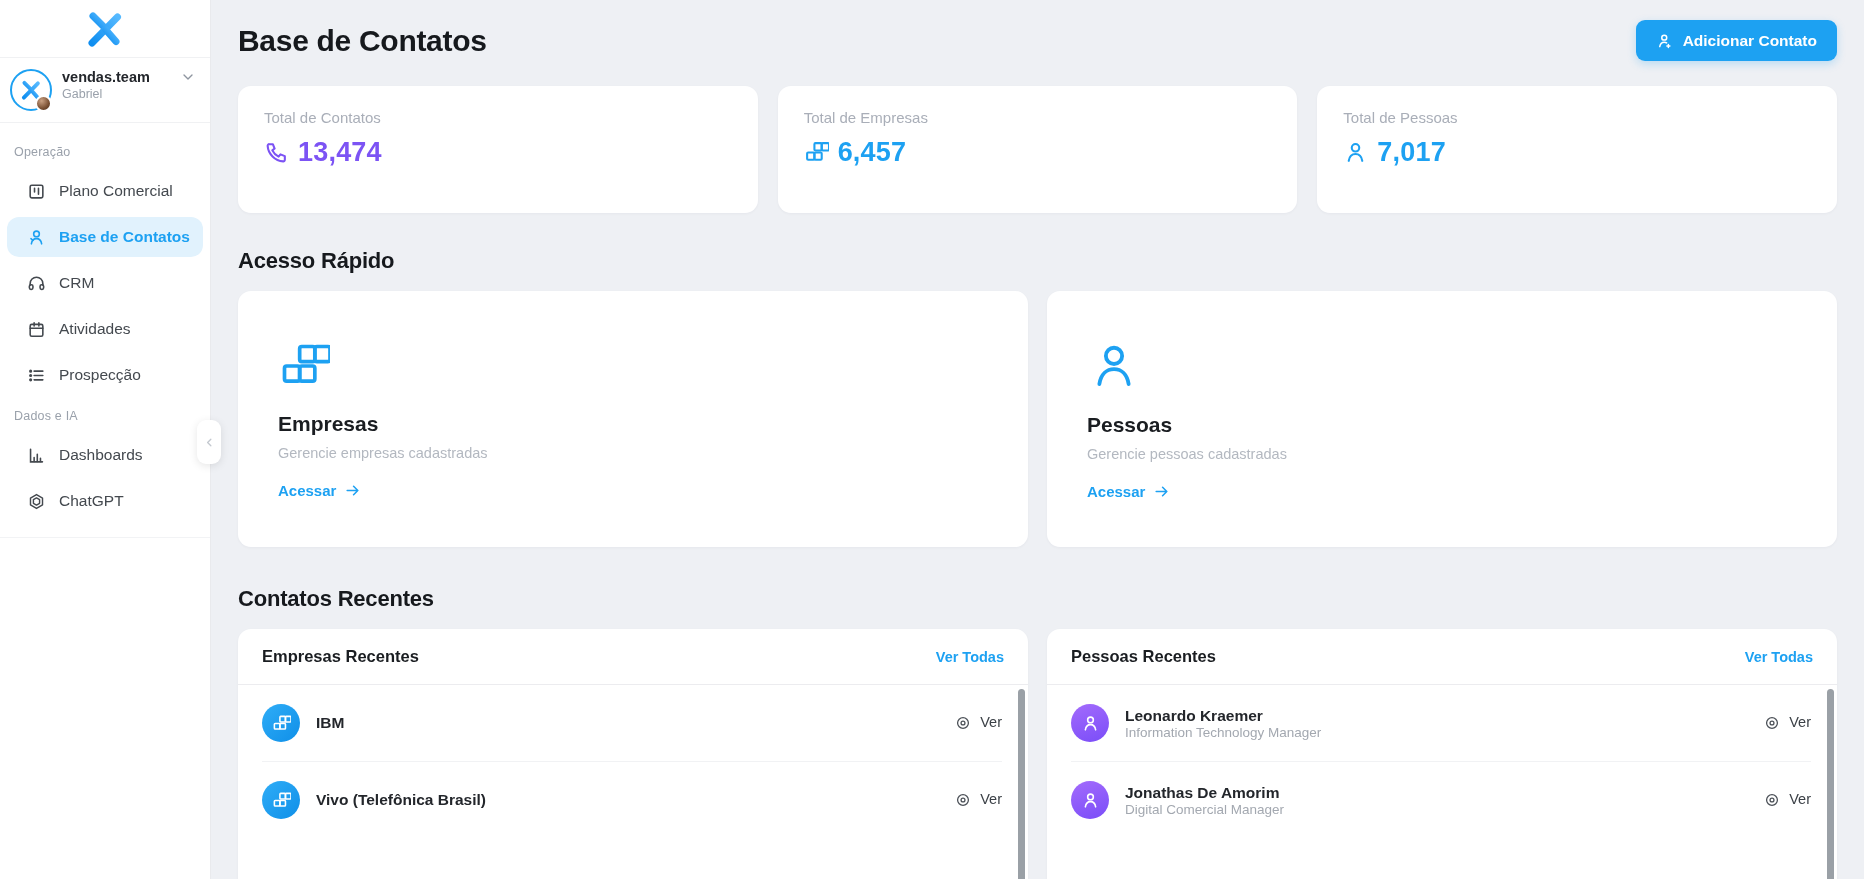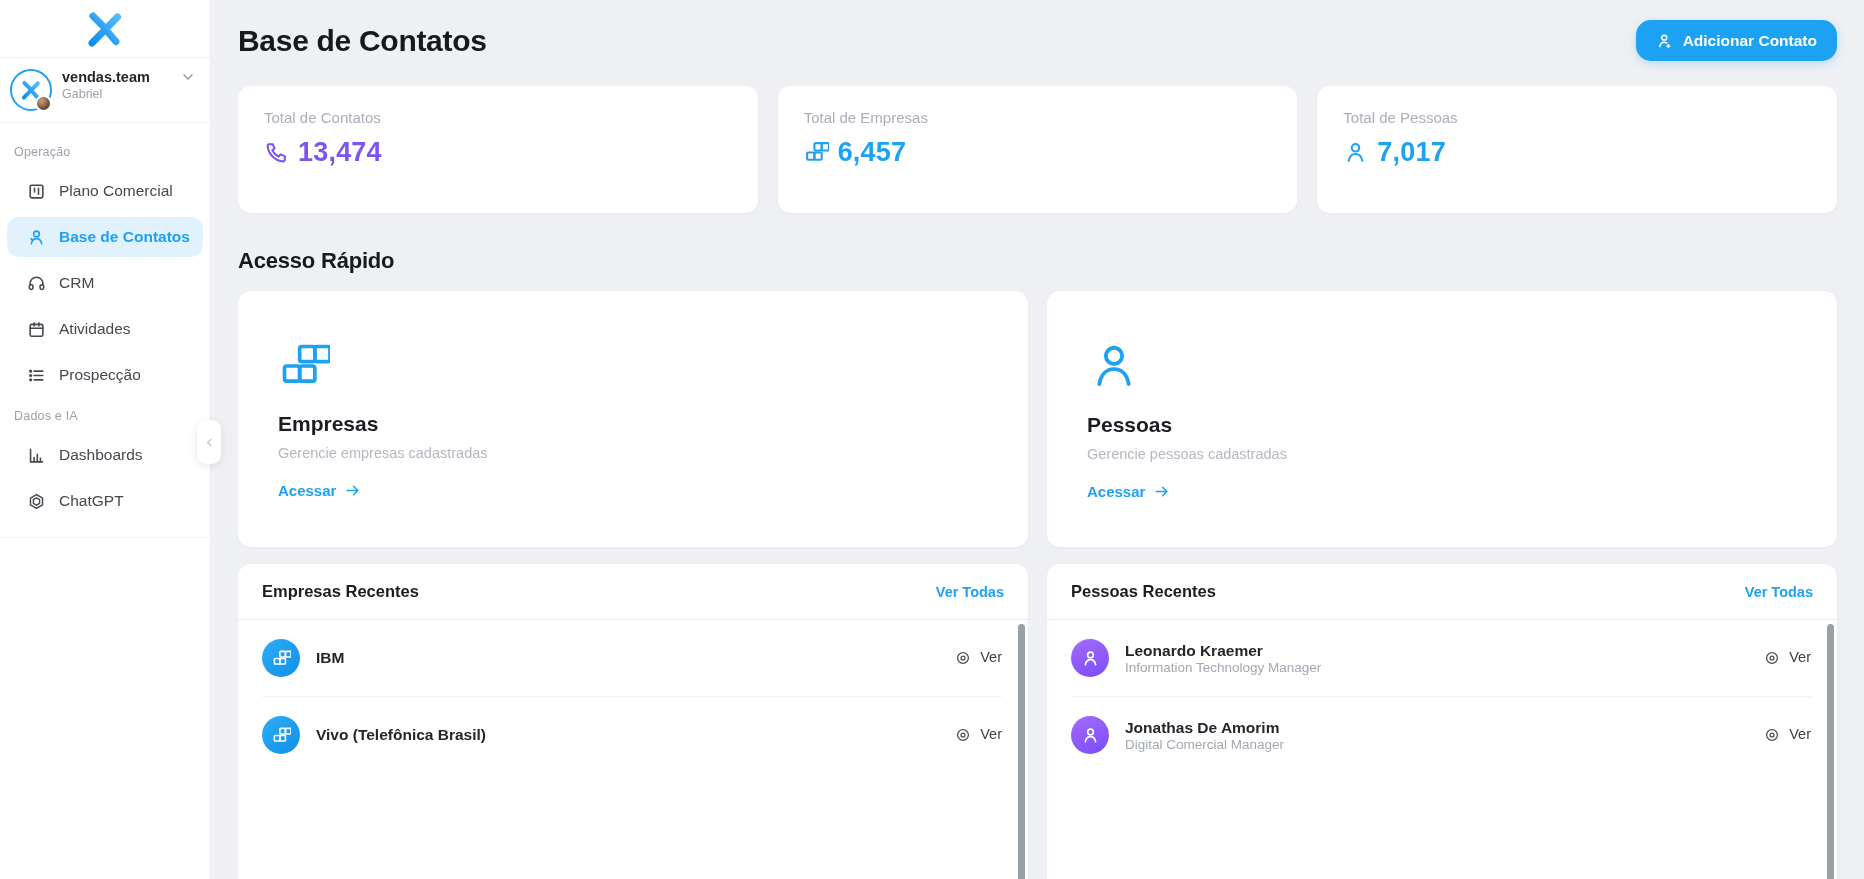--- a/index.html
+++ b/index.html
@@ -23,21 +23,21 @@
   .nav-item .nav-lbl { font-size:15.5px; }
   .nav-item.active { background:#e1f2fd; color:#1da1f2; }
   .nav-item.active .nav-ic { color:#1da1f2; }
   .nav-item.active .nav-lbl { font-weight:600; }
   .collapse-handle { position:absolute; left:197px; top:420px; width:24px; height:44px; background:#fff; border-radius:9px; box-shadow:0 2px 8px rgba(0,0,0,.10); display:flex; align-items:center; justify-content:center; color:#c3c8cf; z-index:6; cursor:pointer; }
 
   
   .main { position:absolute; left:211px; top:0; width:1653px; height:879px; padding:0 27px; overflow:hidden; }
   .page-header { display:flex; align-items:center; justify-content:space-between; padding-top:20px; }
   .page-title { font-size:30px; font-weight:700; color:#16191d; letter-spacing:-.3px; }
-  .add-btn { display:flex; align-items:center; gap:9px; height:41px; padding:0 20px; background:#1da1f2; color:#fff; border:none; border-radius:15px; font-family:inherit; font-size:15.5px; font-weight:700; cursor:pointer; box-shadow:0 3px 8px rgba(29,161,242,.25); }
+  .add-btn { display:flex; align-items:center; gap:9px; height:41px; padding:0 20px; background:#1da1f2; color:#fff; border:none; border-radius:9px; font-family:inherit; font-size:15.5px; font-weight:700; cursor:pointer; box-shadow:0 3px 8px rgba(29,161,242,.25); }
 
   .stats-row { display:grid; grid-template-columns:repeat(3,1fr); gap:20px; margin-top:25px; }
   .stat-card { background:#fff; border-radius:13px; padding:23px 26px; height:127px; box-shadow:0 1px 3px rgba(20,30,50,.04); }
   .stat-label { font-size:15px; color:#a9aeb8; }
   .stat-value { margin-top:11px; display:flex; align-items:center; gap:9px; font-size:27px; font-weight:600; letter-spacing:.2px; }
   .stat-value.purple { color:#7c53f4; }
   .stat-value.blue { color:#1da1f2; }
 
   .section-title { font-size:22px; font-weight:700; color:#16191d; letter-spacing:-.2px; }
   .quick-title { margin-top:35px; }
@@ -274,20 +274,21 @@
       <div class="q-sub">Gerencie pessoas cadastradas</div>
       <a class="q-action">
         <span>Acessar</span>
         <svg width="17" height="17" viewBox="0 0 24 24" fill="none" stroke="currentColor" stroke-width="2.2" stroke-linecap="round" stroke-linejoin="round">
             <path d="M4.5 12h15M13.5 6l6 6-6 6"></path>
           </svg>
       </a>
     </div>
   </div>
 
+  <h2 class="section-title recent-title">Contatos Recentes</h2>
   <div class="recent-row">
 
     <div class="list-card">
       <div class="list-head">
         <div class="list-title">Empresas Recentes</div>
         <a class="view-all">Ver Todas</a>
       </div>
       <div class="list-body">
         <div class="row">
           <div class="avatar blue">

